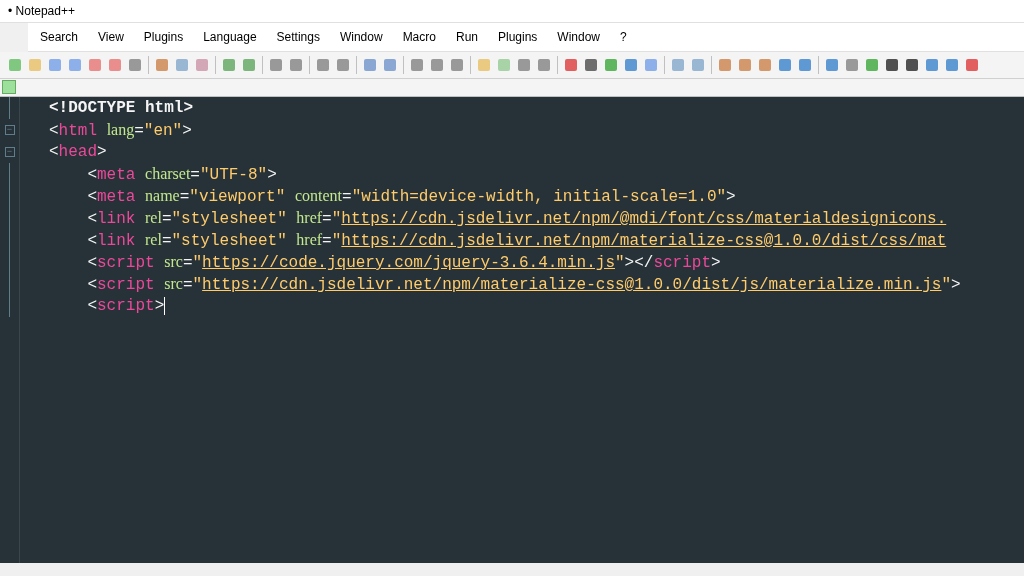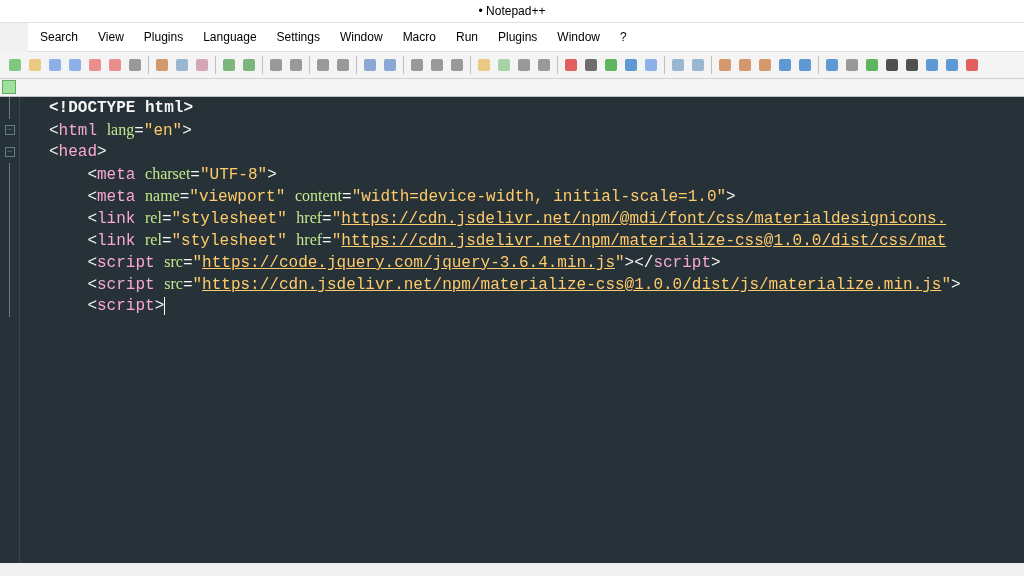--- a/index.html
+++ b/index.html
@@ -1,33 +1,33 @@
 <!DOCTYPE html>
 <html><head>
 <meta charset="utf-8">
 <style>
 * { margin: 0; padding: 0; box-sizing: border-box; }
 body { font-family: "Segoe UI", Tahoma, sans-serif; font-size: 12px; background: #f0f0f0; width: 1024px; height: 576px; overflow: hidden; }
-.titlebar { background: #fff; padding: 4px 8px; border-bottom: 1px solid #e0e0e0; font-size: 12px; text-align: center; }
+.titlebar { background: #fff; padding: 4px 8px; border-bottom: 1px solid #e0e0e0; font-size: 12px; }
 .menubar { background: #fff; padding: 4px 4px; display: flex; gap: 4px; border-bottom: 1px solid #e0e0e0; margin-left: 28px; }
 .menubar span { padding: 3px 8px; cursor: default; }
 .toolbar { background: #f4f4f4; padding: 4px 6px; display: flex; gap: 2px; border-bottom: 1px solid #d0d0d0; align-items: center; flex-wrap: nowrap; overflow: hidden; }
 .tbtn { width: 18px; height: 18px; display: inline-flex; align-items: center; justify-content: center; cursor: pointer; border: 1px solid transparent; }
 .sep { width: 1px; height: 18px; background: #c0c0c0; margin: 0 2px; }
 .tababar { background: #f4f4f4; height: 18px; border-bottom: 1px solid #c0c0c0; display:flex; }
 .tab { width: 14px; height: 14px; background: #9ce09c; border: 1px solid #6a6; margin: 1px 2px; cursor:pointer; }
 .editor { background: #263238; height: calc(576px - 110px); display: flex; font-family: Consolas, "Courier New", monospace; font-size: 16px; line-height: 22px; }
 .foldgutter { width: 20px; background: #263238; border-right:1px solid #37474f; }
 .fgline { height: 22px; display:flex; align-items:center; justify-content:center; }
 .fm { width: 10px; height: 10px; border: 1px solid #607d8b; display:flex; align-items:center; justify-content:center; color:#607d8b; font-size:9px; line-height:1; background:#263238; }
 .codearea { flex: 1; padding: 0 4px; white-space: pre; overflow:hidden; color:#eceff1; }
 .codeline { height: 22px; margin-left: 25px; }
 .c-doctype { color: #f5f5f5; font-weight: bold; }
 .c-bracket { color: #f5f5f5; }
-.c-tag { color: #f9a8d4; }
+.c-tag { color: #ec4899; }
 .c-attr { color: #c3e88d; font-family: Liberation Serif, serif; }
 .c-eq { color: #f5f5f5; }
 .c-str { color: #ffcb6b; }
 .c-url { color: #ffcb6b; text-decoration: underline; }
 .cursor { border-right: 1px solid #fff; animation: blink 1s steps(1) infinite; }
 @keyframes blink { 50% { border-color: transparent; } }
 svg { display:block; }
 </style>
 </head>
 <body>

